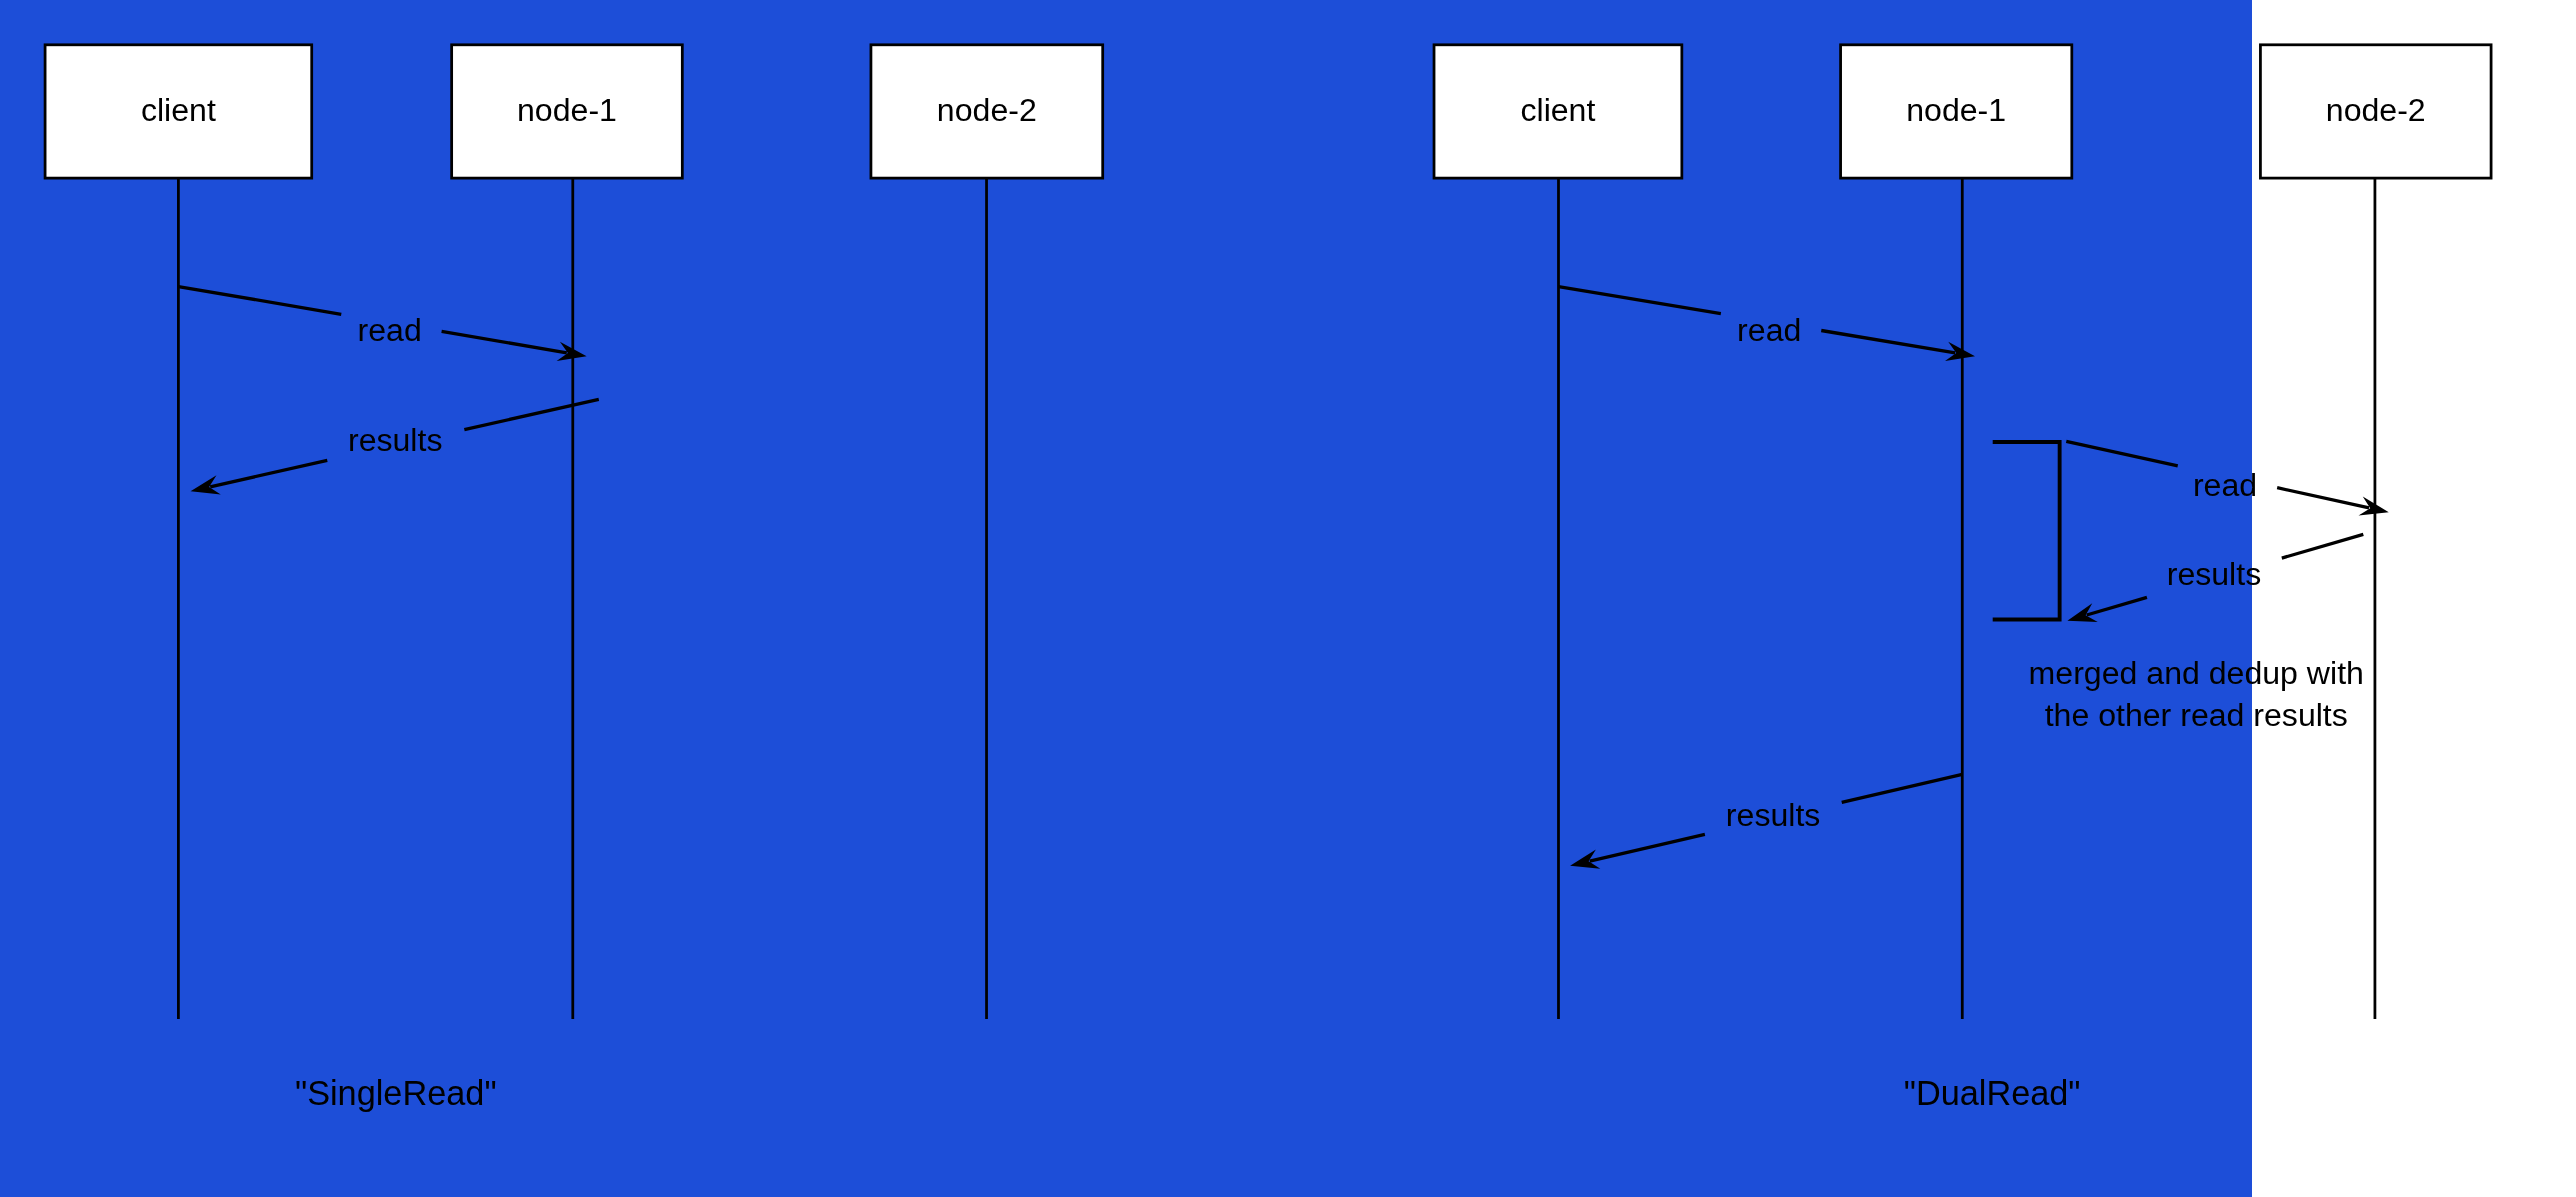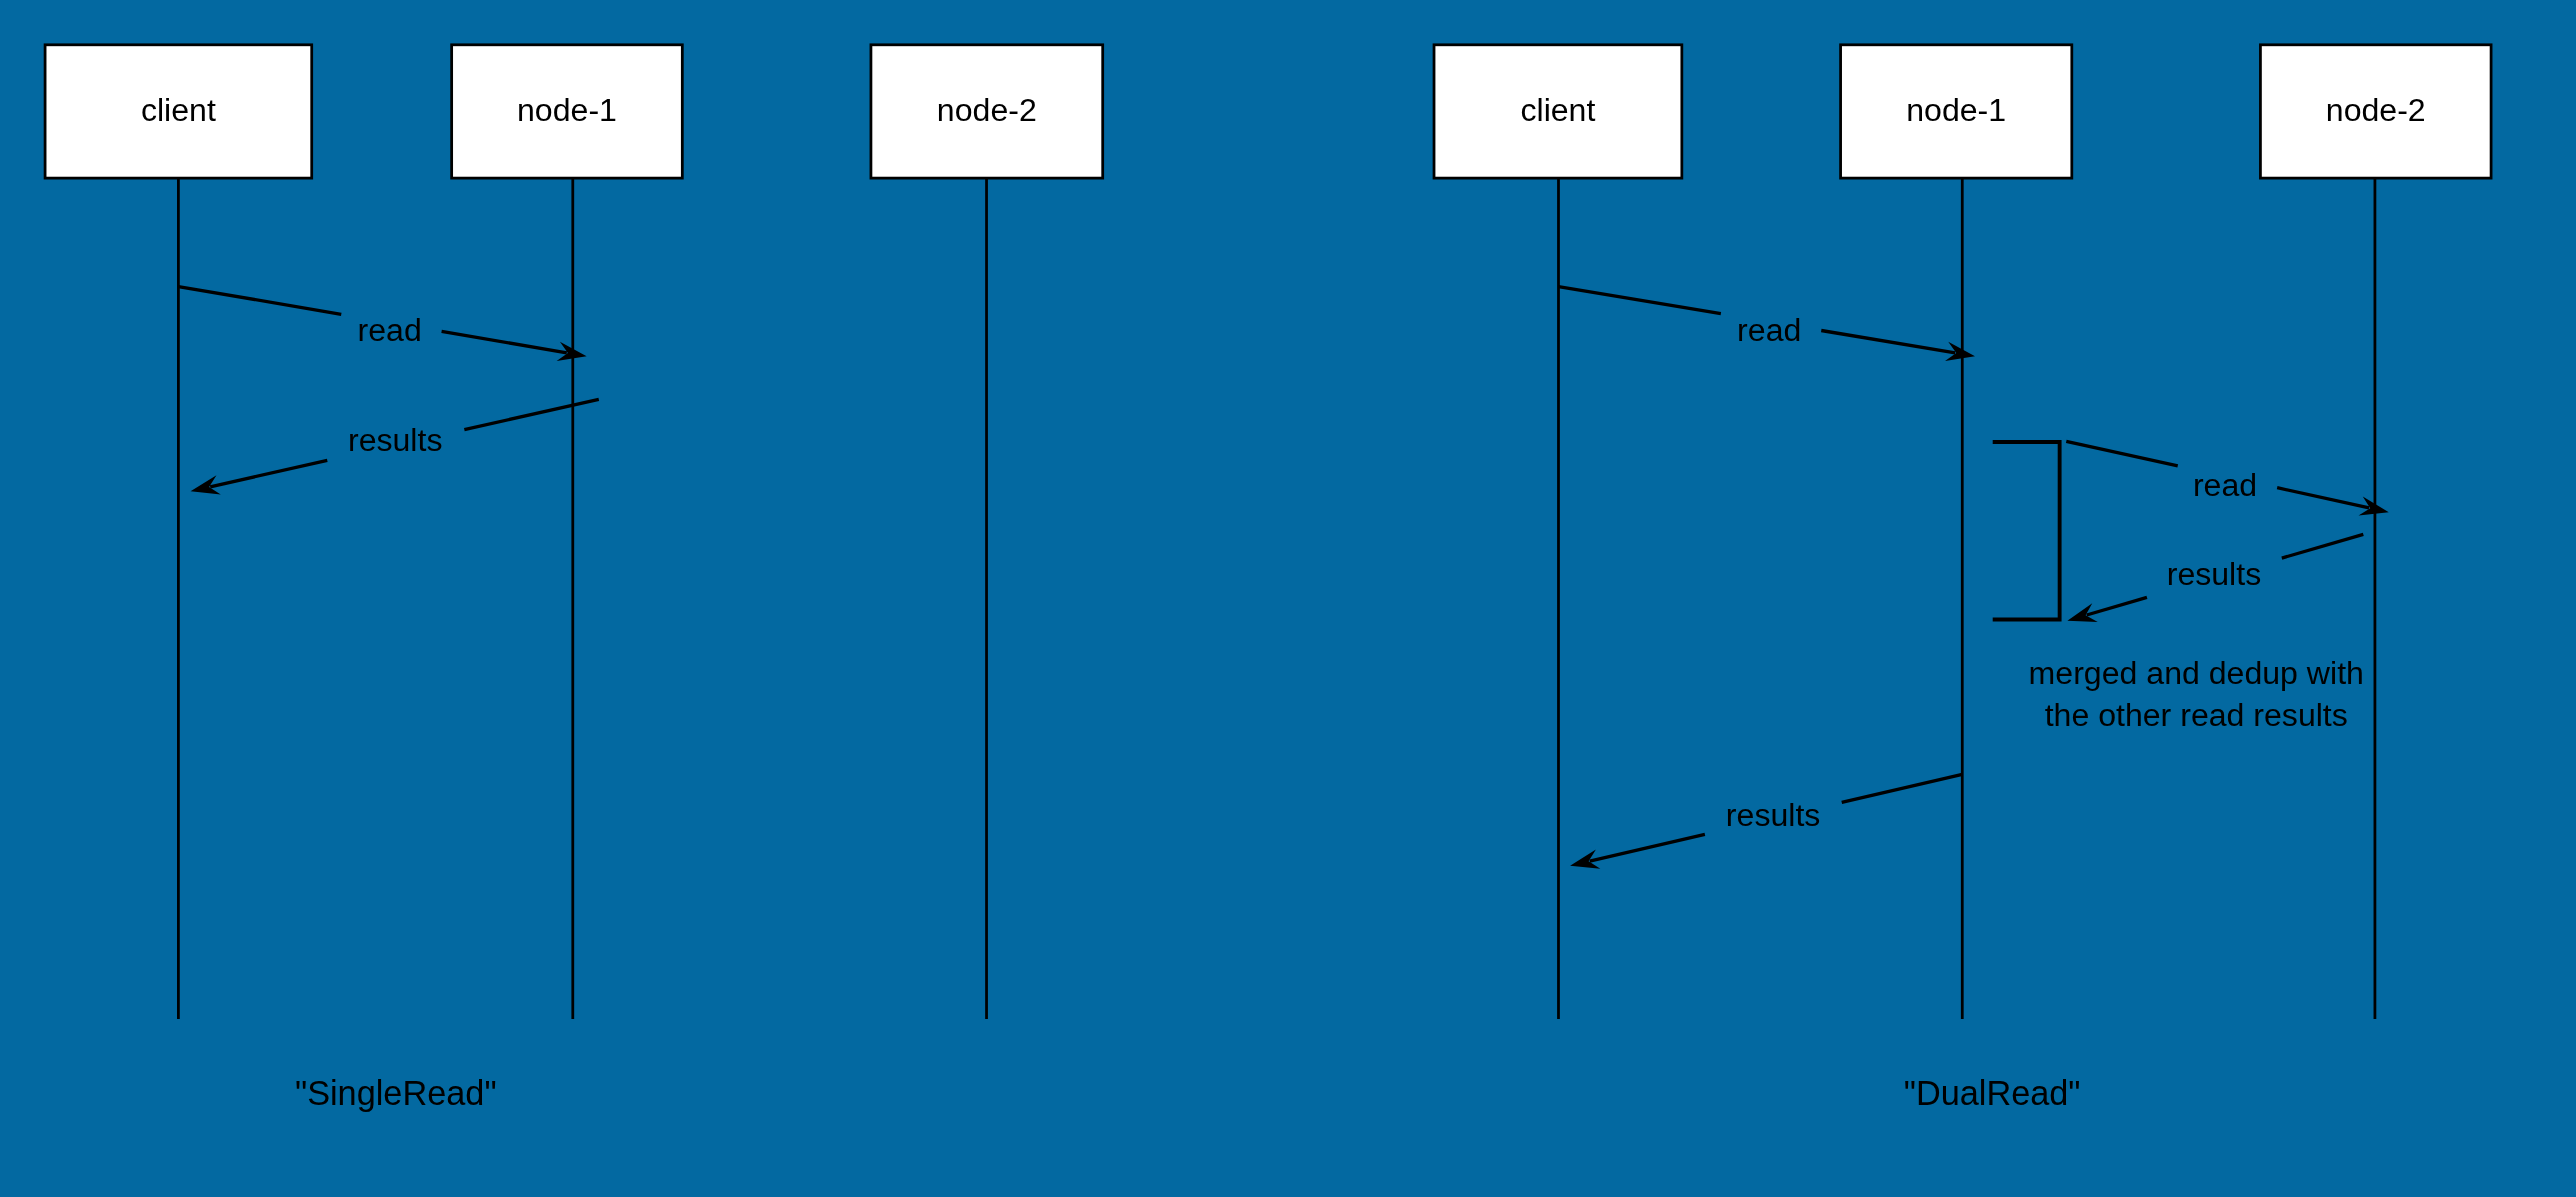--- a/index.html
+++ b/index.html
@@ -8,23 +8,23 @@
     background: #ffffff;
   }
   body {
     width: 2576px;
     height: 1197px;
     overflow: hidden;
     font-family: "Liberation Sans", sans-serif;
   }
   #canvas {
     position: relative;
-    width: 2576px;
+    width: 2252px;
     height: 1197px;
-    background: #0369a1;
+    background: #1d4ed8;
   }
   svg.diagram-layer {
     position: absolute;
     inset: 0;
     width: 2576px;
     height: 1197px;
     display: block;
   }
   .lifeline-box-rect {
     fill: #ffffff;

